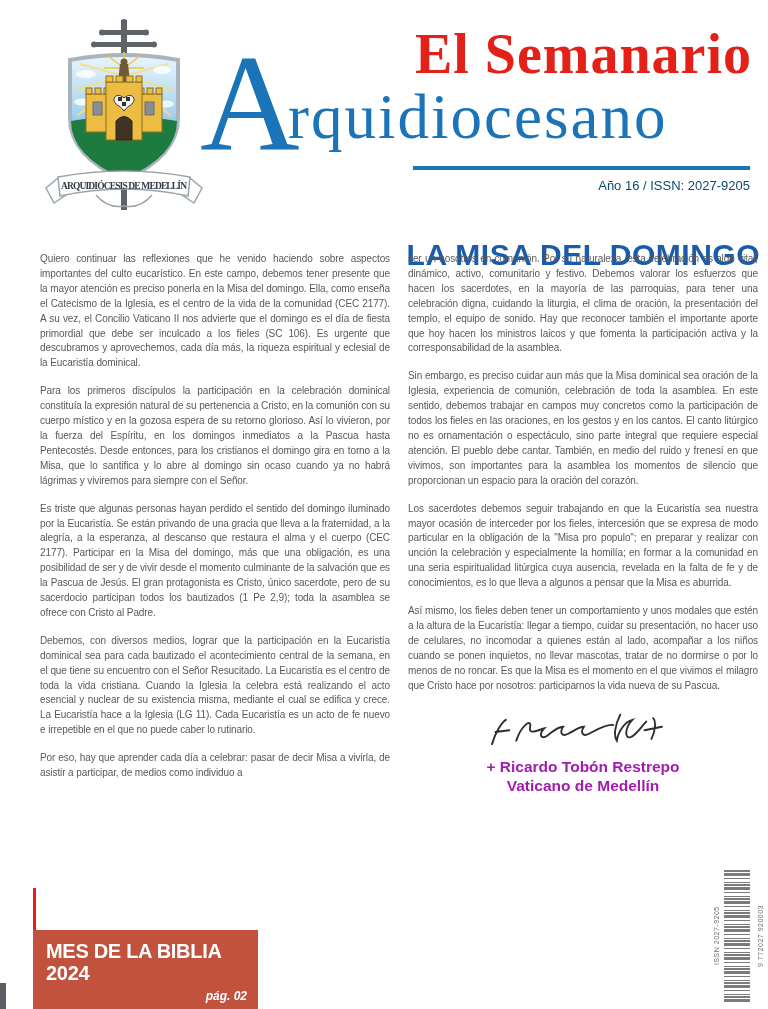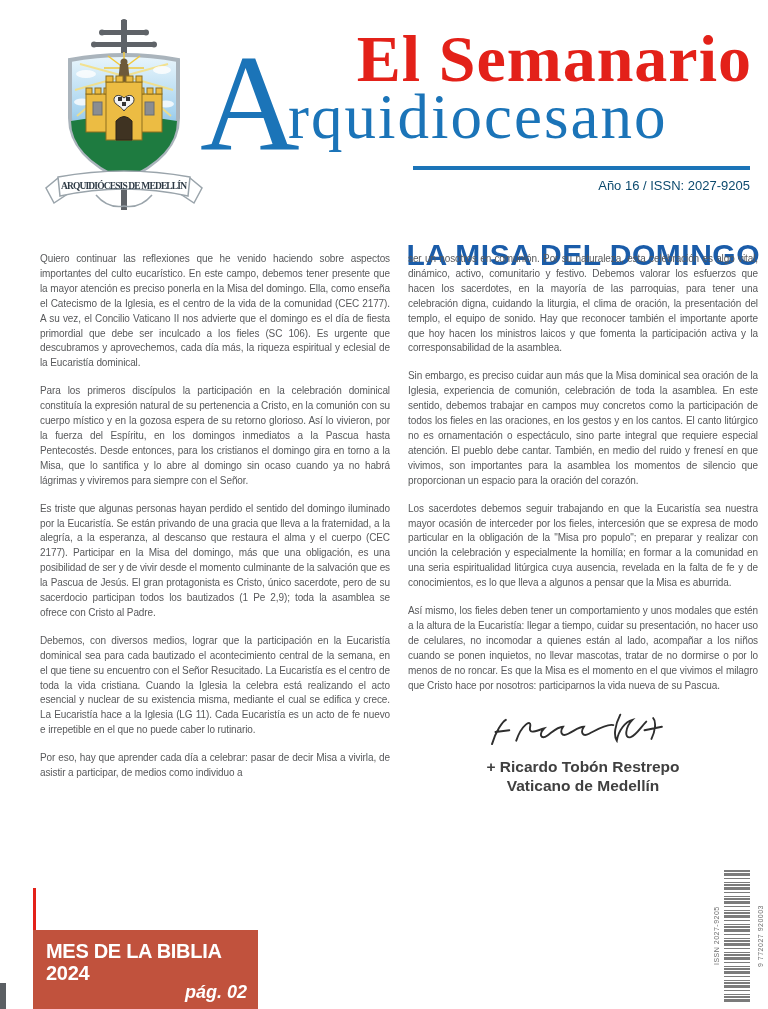--- a/index.html
+++ b/index.html
@@ -4,21 +4,21 @@
 <style>
   html,body{margin:0;padding:0;background:#ffffff;}
   .page{position:relative;width:768px;height:1009px;background:#fff;overflow:hidden;
         font-family:"Liberation Sans",sans-serif;}
 
   
   .masthead{position:absolute;top:0;left:0;right:0;height:216px;}
   .crest{position:absolute;left:44px;top:18px;}
   .title-red{position:absolute;top:26px;right:16px;
       font-family:"Liberation Serif",serif;font-weight:bold;
-      font-size:66px;line-height:1;color:var(--accent-red,#e32119);letter-spacing:1px;margin-left:40px;}
+      font-size:56px;line-height:1;color:var(--accent-red,#e32119);letter-spacing:1px;margin-left:40px;}
   .title-big-a{position:absolute;left:200px;top:40px;
       font-family:"Liberation Serif",serif;font-size:138px;line-height:.92;
       color:var(--accent-blue,#1b74b8);}
   .title-blue-rest{position:absolute;left:288px;top:86px;
       font-family:"Liberation Serif",serif;font-size:63px;line-height:1;
       color:var(--accent-blue,#1b74b8);letter-spacing:2px;}
   .issue-line{position:absolute;top:141px;right:18px;font-size:17px;color:#232d3a;
       letter-spacing:-0.2px;}
   .issue-line .num{font-weight:bold;}
   .blue-rule{position:absolute;top:166px;left:413px;right:18px;height:4px;
@@ -27,34 +27,34 @@
 
   
   .headline{position:absolute;top:218px;left:40px;width:720px;text-align:right;
       font-size:30px;font-weight:bold;letter-spacing:.5px;
       color:var(--headline-blue,#1a5ca9);}
   .cols{position:absolute;top:252px;left:40px;width:718px;display:flex;gap:18px;}
   .col{width:350px;}
   .col p{margin:0 0 13px 0;font-size:10px;line-height:14.9px;text-align:justify;
       color:var(--body-text,#58595b);letter-spacing:-0.1px;}
 
-  .signature{margin-top:12px;text-align:center;color:#404040;}
+  .signature{margin-top:12px;text-align:center;color:#a21caf;}
   .signature svg{display:block;margin:0 auto;}
   .sig-name,.sig-role{font-weight:bold;font-size:15.5px;line-height:1.2;}
 
   
   .red-tick{position:absolute;left:33px;top:888px;width:3px;height:44px;
       background:var(--accent-red,#c1523d);}
   .teasers{position:absolute;left:33px;top:930px;display:flex;gap:20px;flex-direction:column;}
   .fbox{position:relative;height:79px;color:#fff;box-sizing:border-box;padding:10px 13px;}
   .fbox .ttl{font-weight:bold;letter-spacing:-0.3px;line-height:1.12;}
   .fbox-1{width:225px;} .fbox-1 .ttl{font-size:20px;}
   .fbox-2{width:223px;padding-top:7px;} .fbox-2 .ttl{font-size:17px;max-width:182px;line-height:1.18;}
   .fbox-3{width:223px;border-bottom-right-radius:16px;} .fbox-3 .ttl{font-size:16px;}
-  .pag{position:absolute;right:11px;bottom:6px;font-style:italic;font-size:18px;font-weight:bold;}
+  .pag{position:absolute;right:11px;bottom:6px;font-style:italic;font-size:12px;font-weight:bold;}
 
   
   .barcode{position:absolute;right:4px;top:868px;width:52px;height:138px;}
   .bars{position:absolute;left:12px;top:2px;width:26px;height:132px;
      background:repeating-linear-gradient(to bottom,
         #7b7b7b 0 2px,#fff 2px 3px,#7b7b7b 3px 6px,#fff 6px 8px,
         #7b7b7b 8px 9px,#fff 9px 12px,#7b7b7b 12px 13px,#fff 13px 14px);}
   .bc-txt{position:absolute;font-size:7px;color:#6e6e6e;letter-spacing:.5px;
      writing-mode:vertical-rl;transform:rotate(180deg);height:132px;text-align:center;}
   .bc-left{left:1px;top:2px;} .bc-right{right:0px;top:2px;}

